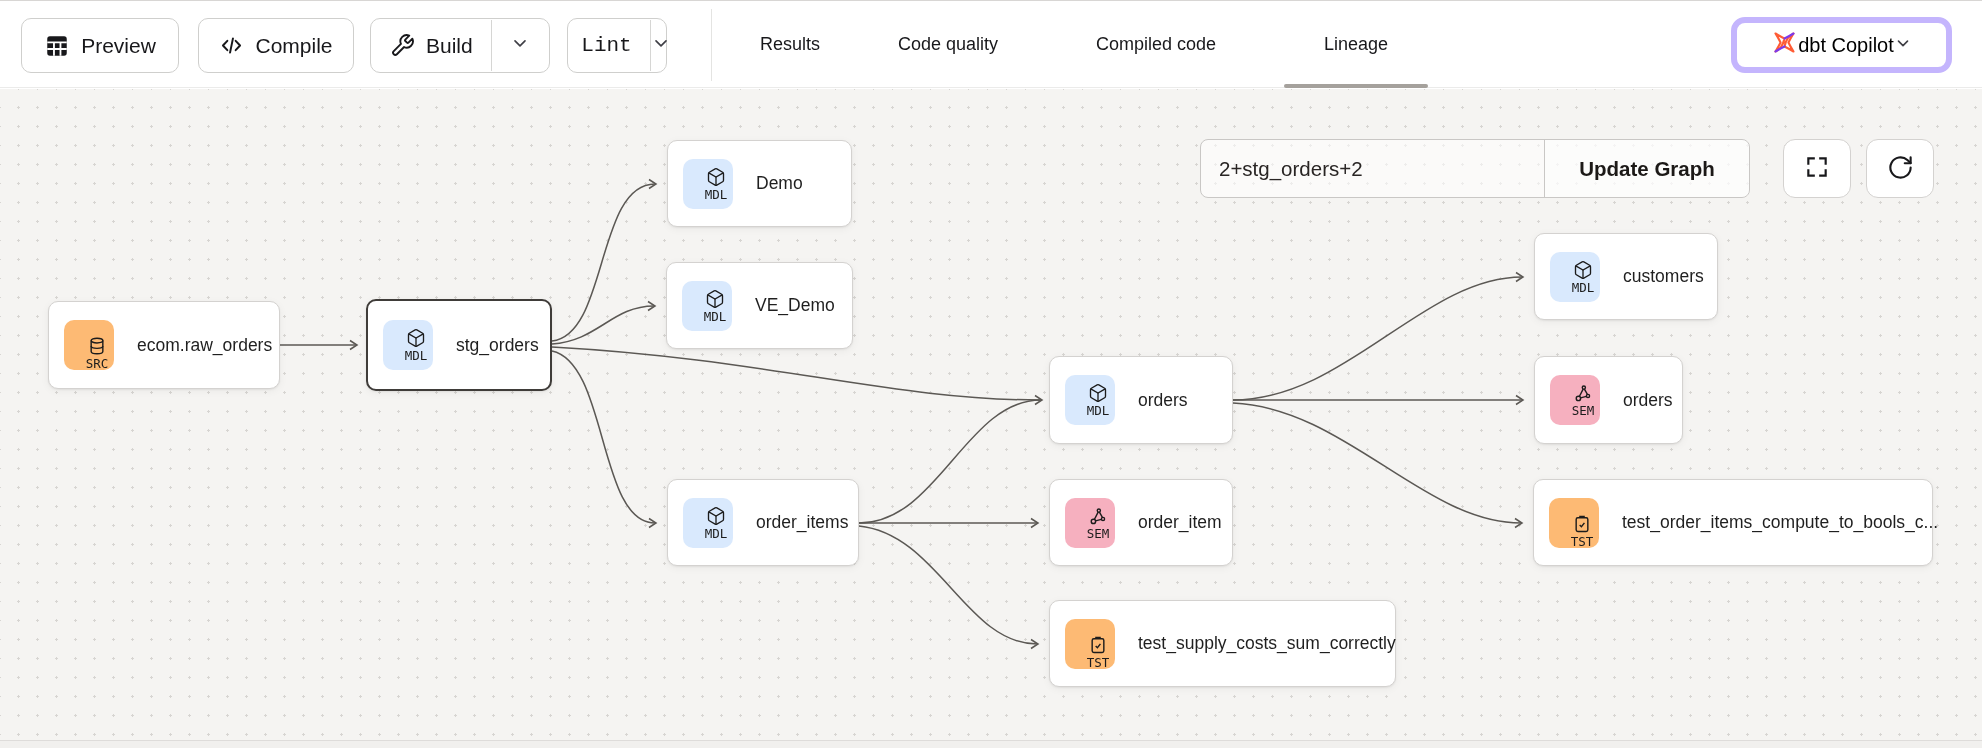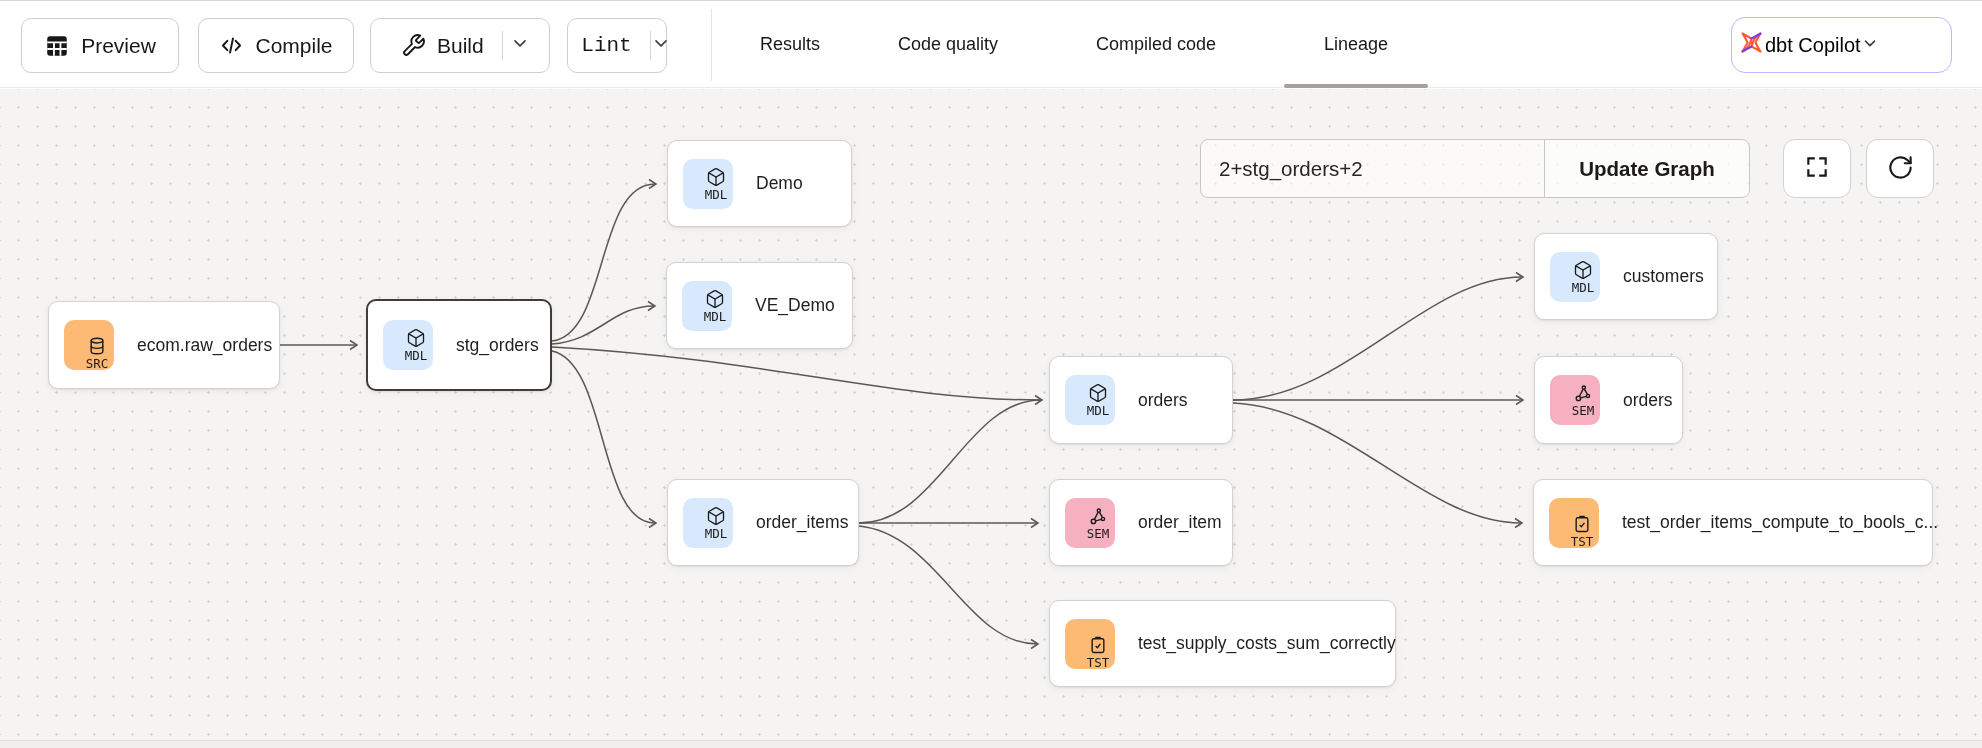--- a/index.html
+++ b/index.html
@@ -7,31 +7,31 @@
   .app{position:relative;width:1982px;height:748px;overflow:hidden;
        font-family:"Liberation Sans",sans-serif;color:#1c1c1c;}
 
   
   .header{position:absolute;left:0;top:0;width:1982px;height:88px;background:#ffffff;
           border-top:1px solid #d8d6d4;border-bottom:1px solid #ebebea;}
   .tbtn{position:absolute;top:17px;height:55px;display:flex;align-items:center;justify-content:center;
         background:#ffffff;border:1px solid #cfcfcd;border-radius:10px;cursor:pointer;
         font-size:21px;font-weight:500;color:#18181b;}
   .tbtn .ico{display:flex;align-items:center;margin-right:11px;}
-  .split{padding:12px;}
+  .split{padding:1px;}
   .split .main{display:flex;align-items:center;height:100%;padding:0 18px;}
   .split .chev{display:flex;align-items:center;justify-content:center;height:100%;width:58px;
                border-left:1px solid #d6d6d4;}
   .vdivider{position:absolute;left:711px;top:8px;height:72px;width:1px;background:#e4e4e2;}
   .tab{position:absolute;top:0;height:87px;display:flex;align-items:center;justify-content:center;
        font-size:18px;color:#18181b;cursor:pointer;padding:0 8px;}
   .tab.active::after{content:"";position:absolute;left:50%;transform:translateX(-50%);
        bottom:0;width:144px;height:4px;border-radius:2px;background:#a5a19c;}
   .copilot{position:absolute;left:1731px;top:16px;width:221px;height:56px;border-radius:14px;
-       border:1px solid #c4b5fd;background:#fff;display:flex;align-items:center;
+       border:6px solid #c4b5fd;background:#fff;display:flex;align-items:center;justify-content:center;
        font-size:20px;font-weight:500;cursor:pointer;}
 
   
   .canvas{position:absolute;left:0;top:89px;width:1982px;height:651px;background:#f5f4f2;
           background-image:radial-gradient(circle,#d7d5d2 1.05px,transparent 1.3px);
           background-size:19px 19px;background-position:9px 9px;overflow:hidden;}
   .bottomstrip{position:absolute;left:0;top:740px;width:1982px;height:8px;background:#f1f0ee;
           border-top:1px solid #dedcda;}
 
   .edges{position:absolute;left:0;top:0;width:1982px;height:651px;pointer-events:none;}

